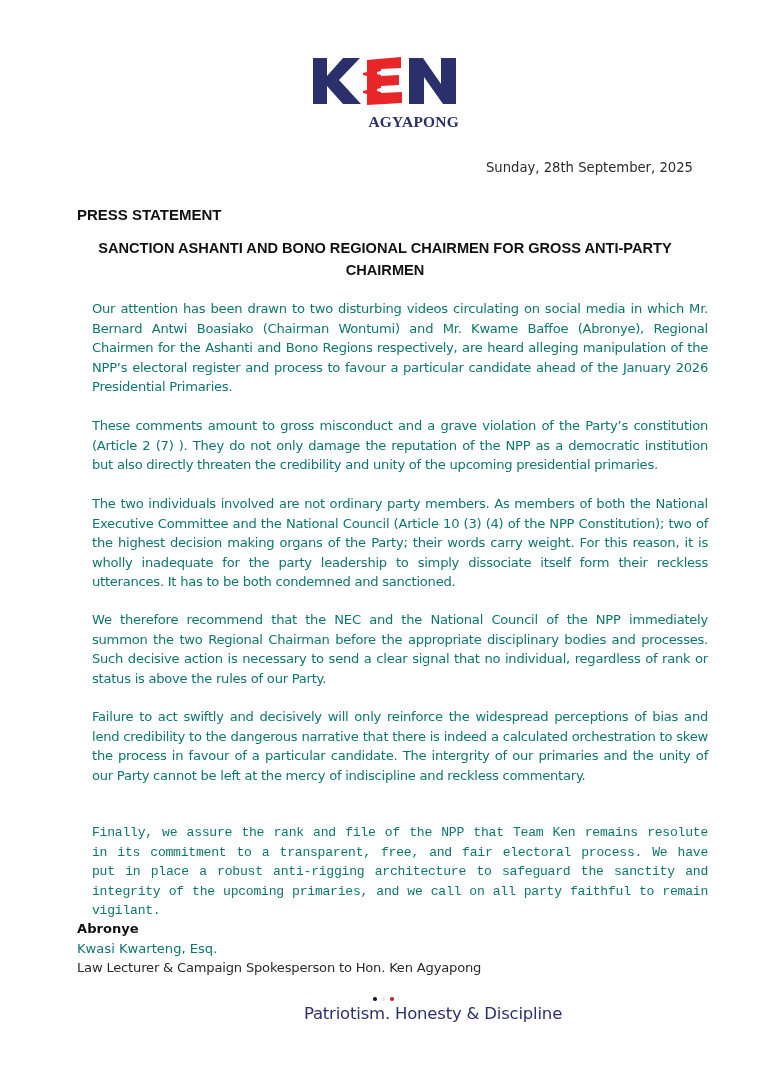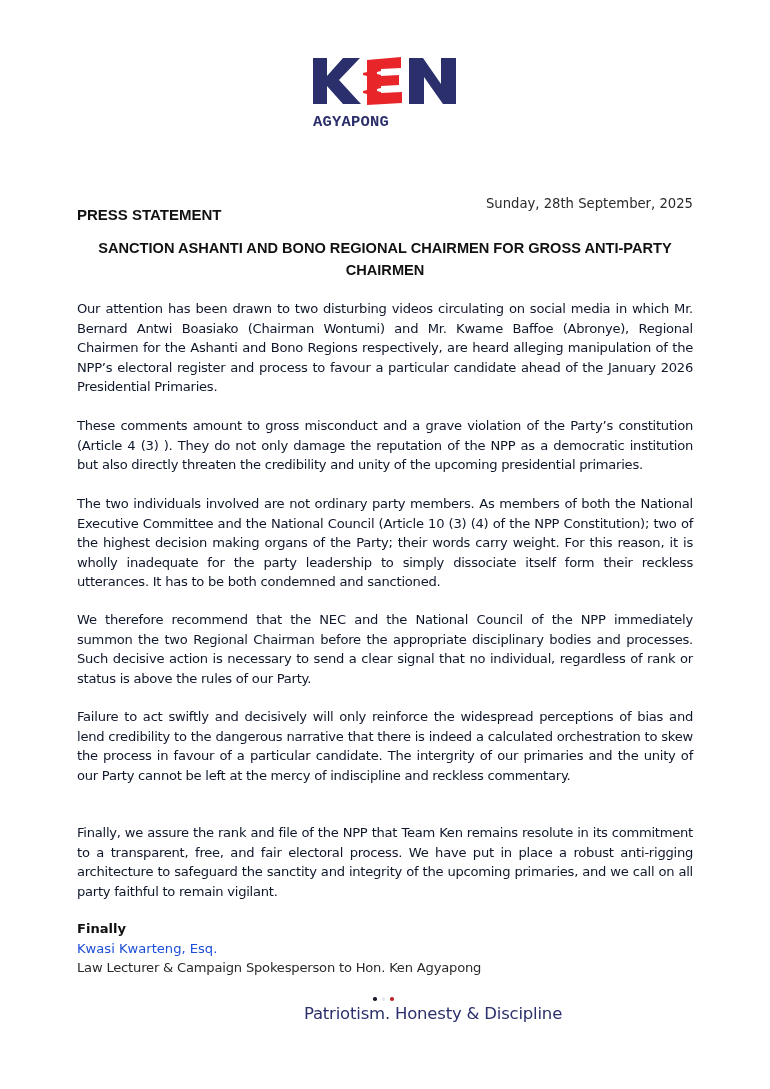--- a/index.html
+++ b/index.html
@@ -27,35 +27,34 @@
       left: 0;
       top: 0;
       width: 146px;
       height: 50px;
     }
     .logo-sub {
       position: absolute;
       left: 0;
       top: 56px;
       width: 146px;
-      text-align: left;
-      font-family: Liberation Mono, monospace;
+      text-align: right;
+      font-family: Liberation Serif, serif;
       font-weight: bold;
       font-size: 15.5px;
       letter-spacing: 0.2px;
       color: #2b2f6b;
       line-height: 20px;
     }
     .date {
       position: absolute;
       right: 77px;
       top: 160px;
       font-size: 13.2px;
       color: #2a2a2a;
-      margin-top: 36px;
     }
     .press-label {
       position: absolute;
       left: 77px;
       top: 206px;
       font-family: "Liberation Sans", sans-serif;
       font-weight: bold;
       font-size: 15px;
       color: #111;
     }
@@ -66,43 +65,43 @@
       width: 616px;
       text-align: center;
       font-family: "Liberation Sans", sans-serif;
       font-weight: bold;
       font-size: 14.6px;
       line-height: 22px;
       color: #111;
     }
     .body-text {
       position: absolute;
-      left: 77px;
+      left: 92px;
       width: 616px;
       font-size: 13.1px;
       line-height: 19.5px;
       text-align: justify;
-      color: #0f172a;
+      color: #0f766e;
       margin: 0;
       letter-spacing: -0.25px;
     }
     .signed-label {
       position: absolute;
       left: 77px;
       top: 921px;
       font-weight: bold;
       font-size: 13.1px;
       color: #111;
     }
     .signer-name {
       position: absolute;
       left: 77px;
       top: 941px;
       font-size: 13.1px;
-      color: #1d4ed8;
+      color: #0f766e;
     }
     .signer-title {
       position: absolute;
       left: 77px;
       top: 960px;
       font-size: 13.1px;
       color: #2a2a2a;
       letter-spacing: -0.2px;
     }
     .dots {
@@ -145,27 +144,27 @@
   <div class="logo-sub">AGYAPONG</div>
 </div>
 
 <div class="date">Sunday, 28th September, 2025</div>
 
 <div class="press-label">PRESS STATEMENT</div>
 
 <div class="headline">SANCTION ASHANTI AND BONO REGIONAL CHAIRMEN FOR GROSS ANTI-PARTY CHAIRMEN</div>
 
 <p class="body-text" style="top: 299px;">Our attention has been drawn to two disturbing videos circulating on social media in which Mr. Bernard Antwi Boasiako (Chairman Wontumi) and Mr. Kwame Baffoe (Abronye), Regional Chairmen for the Ashanti and Bono Regions respectively, are heard alleging manipulation of the NPP’s electoral register and process to favour a particular candidate ahead of the January 2026 Presidential Primaries.</p>
-<p class="body-text" style="top: 416px;">These comments amount to gross misconduct and a grave violation of the Party’s constitution (Article 4 (3) ). They do not only damage the reputation of the NPP as a democratic institution but also directly threaten the credibility and unity of the upcoming presidential primaries.</p>
+<p class="body-text" style="top: 416px;">These comments amount to gross misconduct and a grave violation of the Party’s constitution (Article 2 (7) ). They do not only damage the reputation of the NPP as a democratic institution but also directly threaten the credibility and unity of the upcoming presidential primaries.</p>
 <p class="body-text" style="top: 494px;">The two individuals  involved are not ordinary party members. As members of both the National Executive Committee and the National Council (Article 10 (3) (4) of the NPP Constitution); two of the highest decision making organs of the Party; their words carry weight. For this reason, it is wholly inadequate for the party leadership to simply dissociate itself form their reckless utterances. It has to be both condemned and sanctioned.</p>
 <p class="body-text" style="top: 610px;">We therefore recommend that the NEC and the National Council of the NPP immediately summon the two Regional Chairman before the appropriate disciplinary bodies and processes. Such decisive action is necessary to send a clear signal that no individual, regardless of rank or status is above the rules of our Party.</p>
 <p class="body-text" style="top: 707px;">Failure to act swiftly and decisively will only reinforce the widespread perceptions of bias and lend credibility to the dangerous narrative that there is indeed a calculated orchestration to skew the process in favour of a particular candidate. The intergrity of our primaries and the unity of our Party cannot be left at the mercy of indiscipline and reckless commentary.</p>
-<p class="body-text" style="top: 823px;">Finally, we assure the rank and file of the NPP that Team Ken remains resolute in its commitment to a transparent, free, and fair electoral process. We have put in place a robust anti-rigging architecture to safeguard the sanctity and integrity of the upcoming primaries, and we call on all party faithful to remain vigilant.</p>
+<p class="body-text" style="top: 823px; font-family: Liberation Mono, monospace;">Finally, we assure the rank and file of the NPP that Team Ken remains resolute in its commitment to a transparent, free, and fair electoral process. We have put in place a robust anti-rigging architecture to safeguard the sanctity and integrity of the upcoming primaries, and we call on all party faithful to remain vigilant.</p>
 
-<div class="signed-label">Finally</div>
+<div class="signed-label">Abronye</div>
 <div class="signer-name">Kwasi Kwarteng, Esq.</div>
 <div class="signer-title">Law Lecturer &amp; Campaign Spokesperson to Hon. Ken Agyapong</div>
 
 <div class="dots">
   <span class="dot" style="background:#1a1a2e;"></span>
   <span class="dot" style="background:#e6e6f0;"></span>
   <span class="dot" style="background:#c0272d;"></span>
 </div>
 
 <div class="motto">Patriotism. Honesty &amp; Discipline</div>

